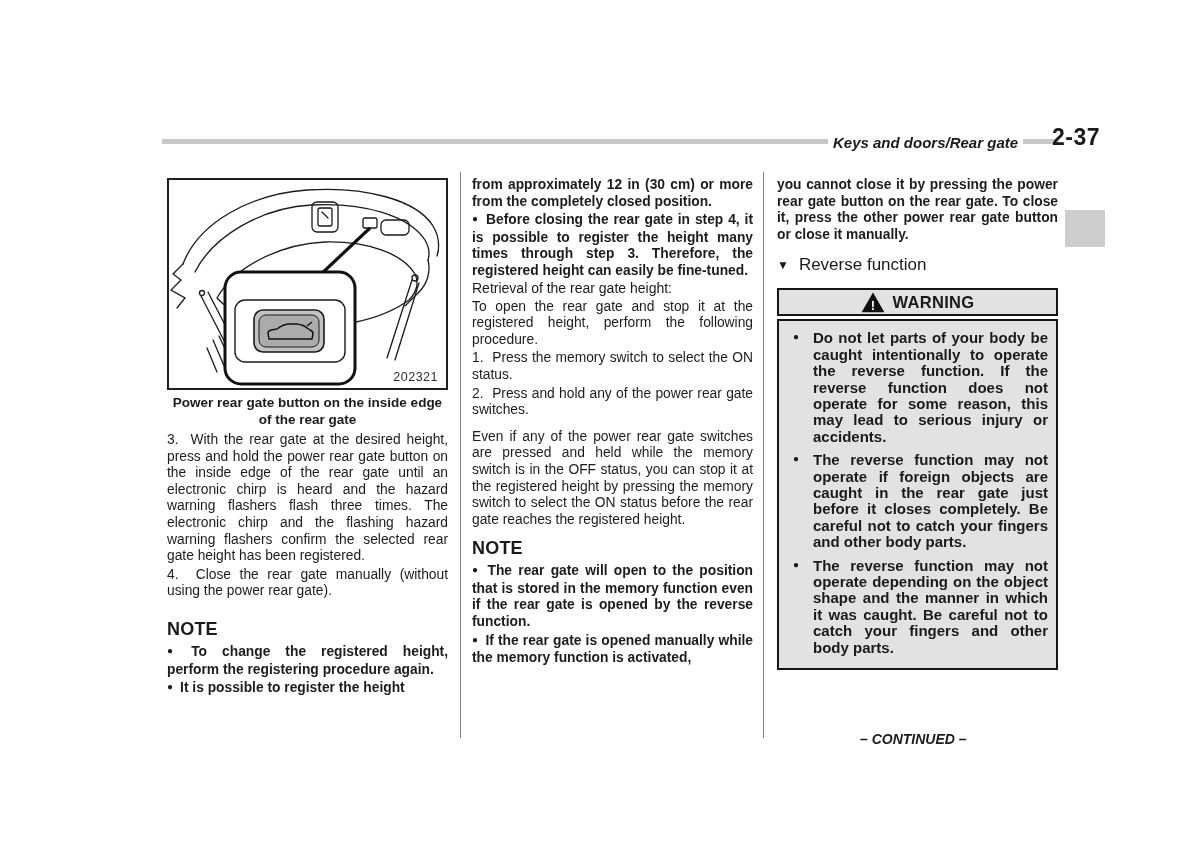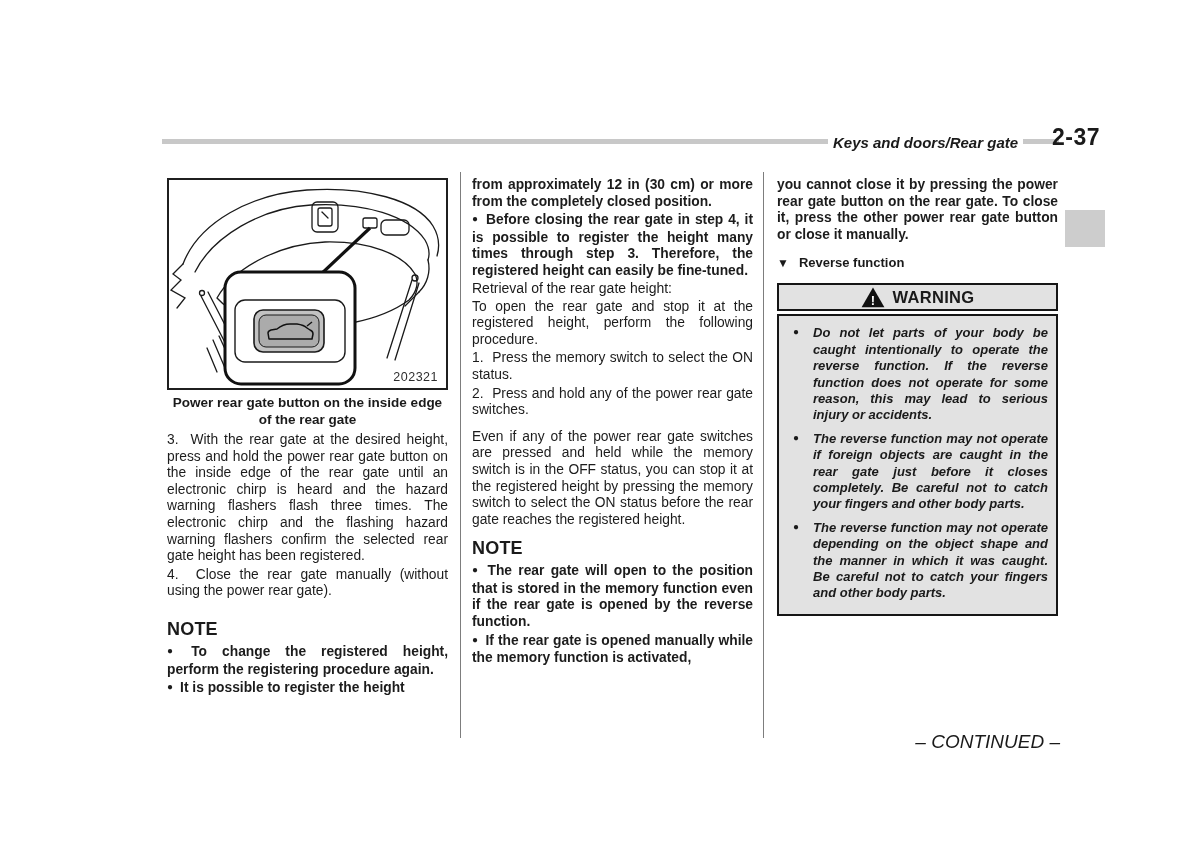--- a/index.html
+++ b/index.html
@@ -45,40 +45,40 @@
     position:relative; width:281px; height:212px; border:2px solid #1f1f1f; background:#fff;
   }
   .fig-code { position:absolute; right:8px; bottom:4px; font-size:12.5px; color:#2e2e2e; letter-spacing:0.5px; }
   .caption { margin-top:4px; font-weight:bold; font-size:13.5px; line-height:17px; text-align:center; }
 
   .sub-heading { font-weight:normal; font-size:14px; line-height:17px; margin-top:0; }
 
   
   .section-heading { display:flex; align-items:center; margin-top:12px; }
   .section-marker { font-size:12px; margin-right:10px; position:relative; top:0px; }
-  .section-label { font-weight:bold; font-size:13px;text-align:center; }
+  .section-label { font-weight:normal; font-size:17px;text-align:center; }
 
   
   .warning-header {
     margin-top:13px; height:28px; border:2px solid #161616; background:#e2e2e2;
     display:flex; align-items:center; justify-content:center; gap:8px;
   }
   .warning-title { font-weight:bold; font-size:16.5px; letter-spacing:0.3px; }
   .warning-body {
     margin-top:3px; border:2px solid #161616; background:#e2e2e2;
     padding:9px 8px 12px 8px;
   }
   .warn-item { display:flex; margin-bottom:7px; }
   .warn-item:last-child { margin-bottom:0; }
   .warn-bullet { width:13px; flex:0 0 13px; margin-left:6px; margin-right:7px; font-size:10px; position:relative; top:1px; }
-  .warn-text { flex:1; font-weight:bold; font-size:13px; line-height:16.4px; text-align:justify;font-style:italic; }
+  .warn-text { flex:1; font-weight:bold; font-size:15px; line-height:16.4px; text-align:justify; }
 
   .continued {
-    position:absolute; left:860px; top:731px; width:200px; text-align:right;
-    font-weight:normal; font-style:italic; font-size:19px;
+    position:absolute; left:860px; top:731px; width:200px; 
+    font-weight:bold; font-style:italic; font-size:14px;
   }
 </style>
 </head>
 <body>
 
 <div class="page">
 
   <div class="header-rule"></div>
   <span class="header-title">Keys and doors/Rear gate</span>
   <span class="header-pagenum">2-37</span>

